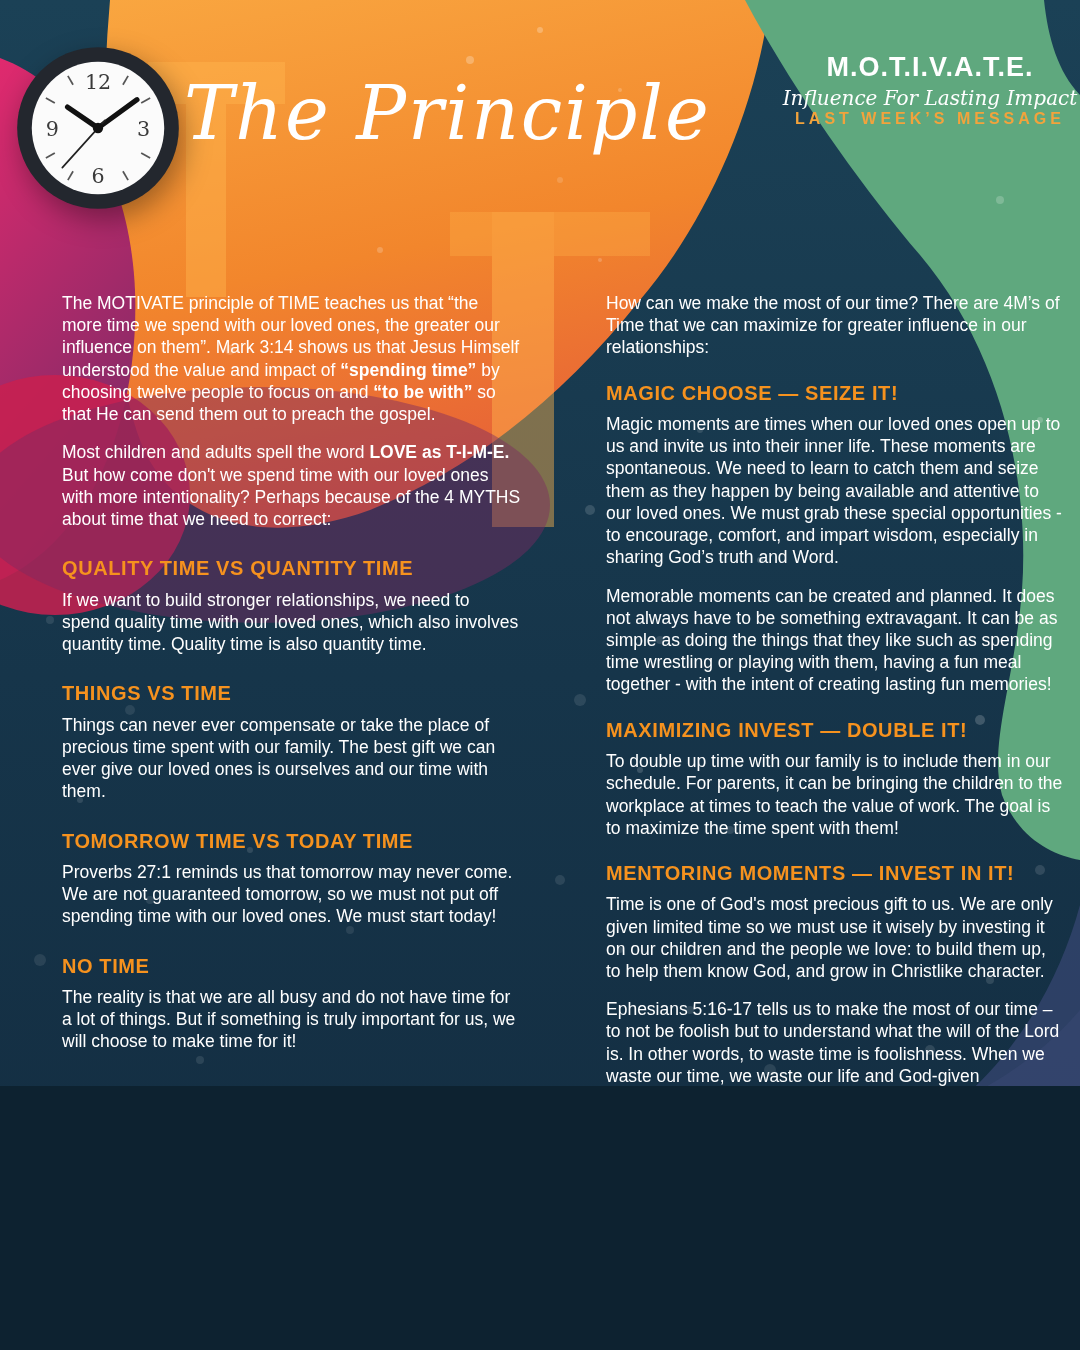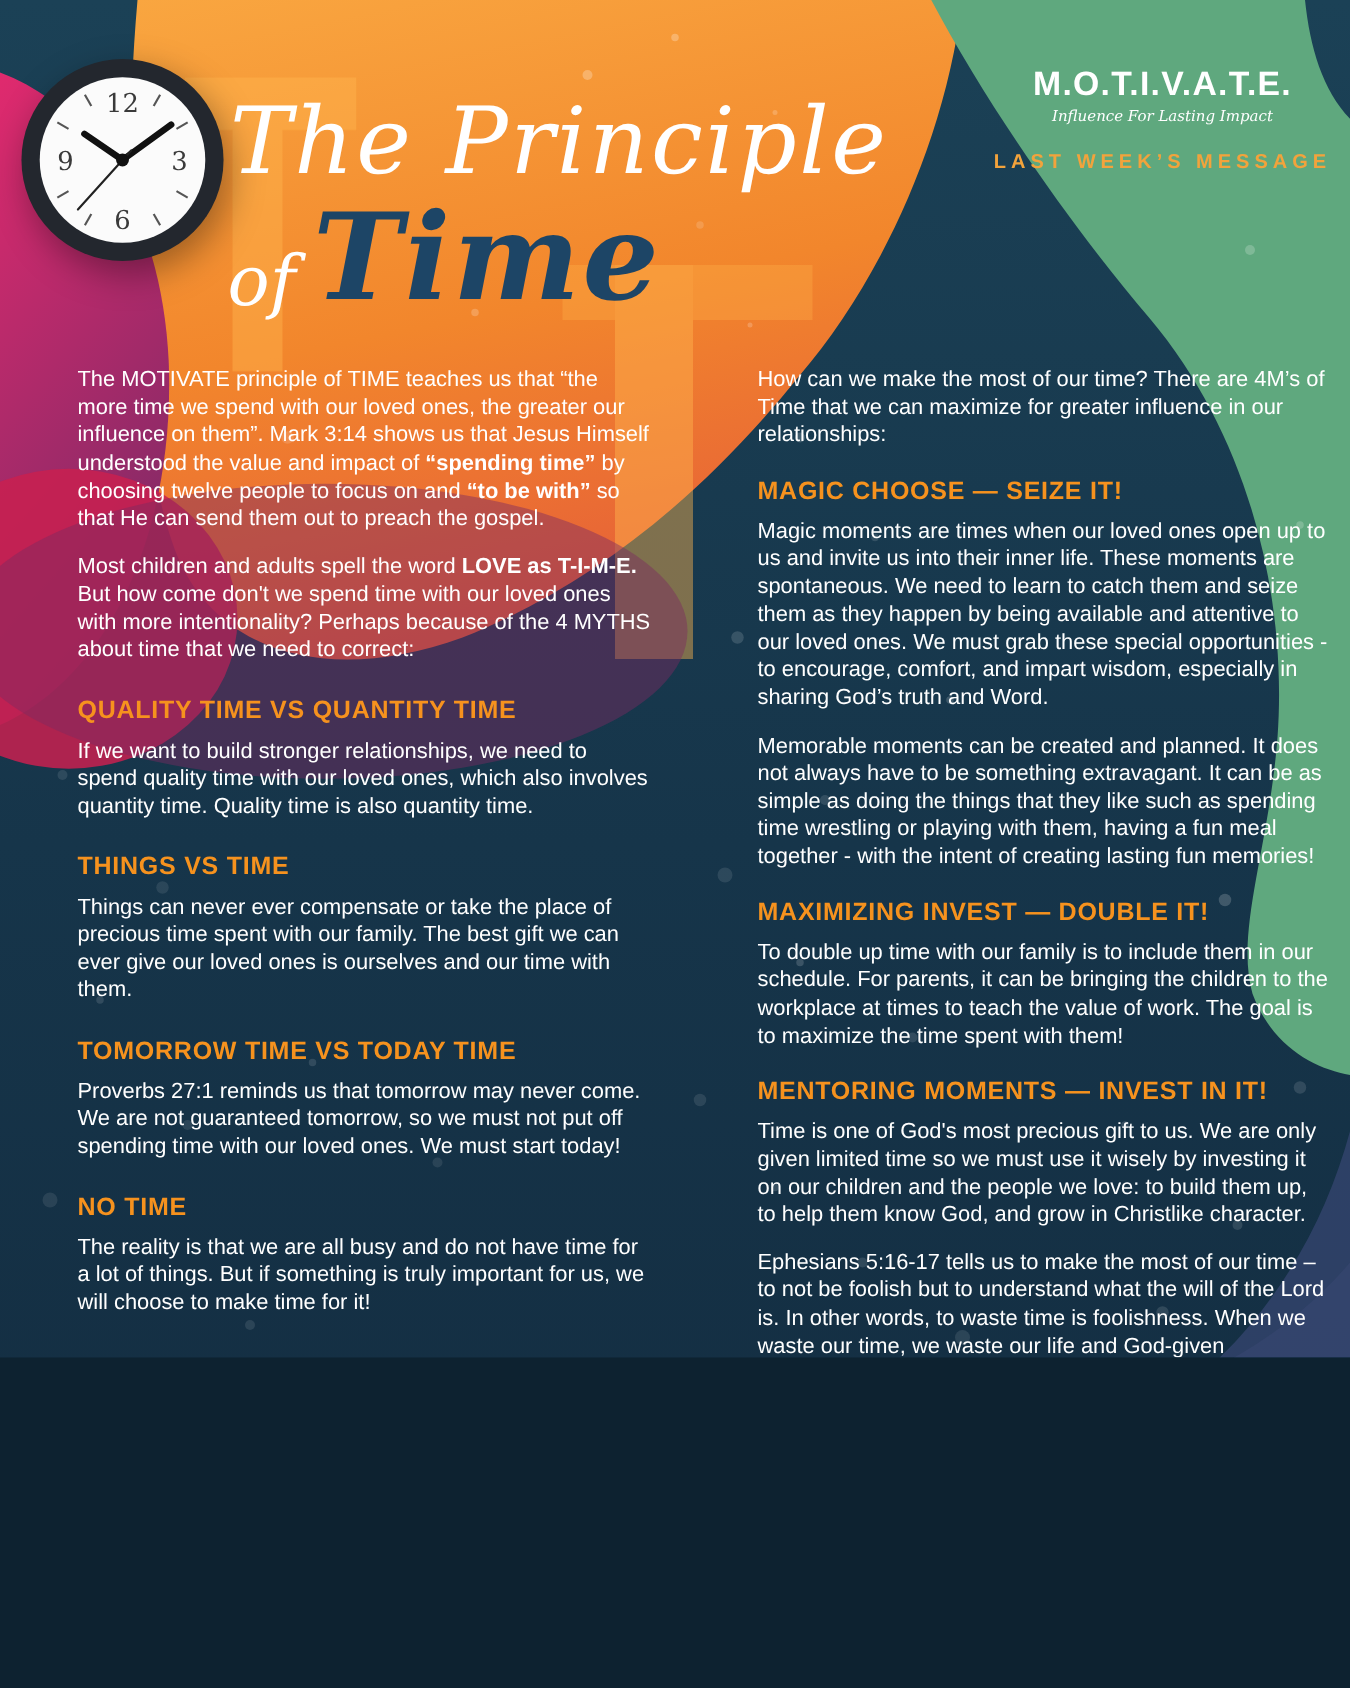--- a/index.html
+++ b/index.html
@@ -9,22 +9,22 @@
   .clock{position:absolute;left:12px;top:42px;width:172px;height:172px;
     filter:drop-shadow(5px 10px 14px rgba(0,0,0,.35));}
   .title{position:absolute;left:184px;top:76px;color:#fff;
     font-family:"DejaVu Serif",serif;font-style:italic;line-height:1;}
   .title .l1{font-size:74px;letter-spacing:2px;}
   .title .l2{margin-top:8px;margin-left:-2px;display:flex;align-items:flex-end;}
   .title .of{font-size:56px;}
   .title .word{font-size:96px;color:#1d4566;font-weight:bold;margin-left:14px;letter-spacing:2px;}
   .brand{position:absolute;left:780px;top:52px;width:300px;text-align:center;color:#fff;}
   .brand .m{font-size:27px;font-weight:bold;letter-spacing:1px;}
-  .brand .tag{font-family:"DejaVu Serif",serif;font-style:italic;font-size:12px;margin-top:3px;}
-  .brand .badge{margin-top:21px;color:#f2a33c;font-weight:bold;font-size:16px;letter-spacing:4px;}
+  .brand .tag{font-family:"DejaVu Serif",serif;font-style:italic;font-size:20px;margin-top:3px;}
+  .brand .badge{color:#f2a33c;font-weight:bold;font-size:16px;letter-spacing:4px;}
   .col{position:absolute;width:460px;color:#fff;font-size:17.5px;line-height:1.27;}
   .col p{margin:0 0 16px;}
   .col-left{left:62px;top:292px;}
   .col-right{left:562px;top:292px;width:458px;margin-left:44px;}
   .sec{color:#f6921e;font-size:20px;font-weight:bold;letter-spacing:.6px;margin:26px 0 7px;}
   .col-right .sec{margin-top:22px;}
   .b{font-weight:bold;}
   .outro{color:#f6921e;font-weight:bold;font-size:18.5px;line-height:1.32;
     letter-spacing:.3px;margin-top:18px;}
   .footer{position:absolute;left:0;top:1187px;width:1080px;height:163px;
@@ -144,24 +144,20 @@
       <text x="47" y="109">9</text>
     </g>
     <line x1="100" y1="100" x2="100" y2="57" stroke="#111" stroke-width="6" stroke-linecap="round" transform="rotate(304.5 100 100)"></line>
     <line x1="100" y1="100" x2="100" y2="44" stroke="#111" stroke-width="6" stroke-linecap="round" transform="rotate(54 100 100)"></line>
     <line x1="100" y1="112" x2="100" y2="38" stroke="#222" stroke-width="2" stroke-linecap="round" transform="rotate(222 100 100)"></line>
     <circle cx="100" cy="100" r="6" fill="#111"></circle>
   </svg>
 
   <div class="title">
     <div class="l1">The Principle</div>
-    <div class="l2">
-      <span class="of">of</span>
-      <span class="word">Time</span>
-    </div>
   </div>
 
   <div class="brand">
     <div class="m">M.O.T.I.V.A.T.E.</div>
     <div class="tag">Influence For Lasting Impact</div>
     <div class="badge">LAST WEEK’S MESSAGE</div>
   </div>
 
   <div class="col col-left">
     <p><span>The MOTIVATE principle of TIME teaches us that “the more time we spend with our loved ones, the greater our influence on them”. Mark 3:14 shows us that Jesus Himself understood the value and impact of </span><span class="b">“spending time”</span><span> by choosing twelve people to focus on and </span><span class="b">“to be with”</span><span> so that He can send them out to preach the gospel.</span></p>

